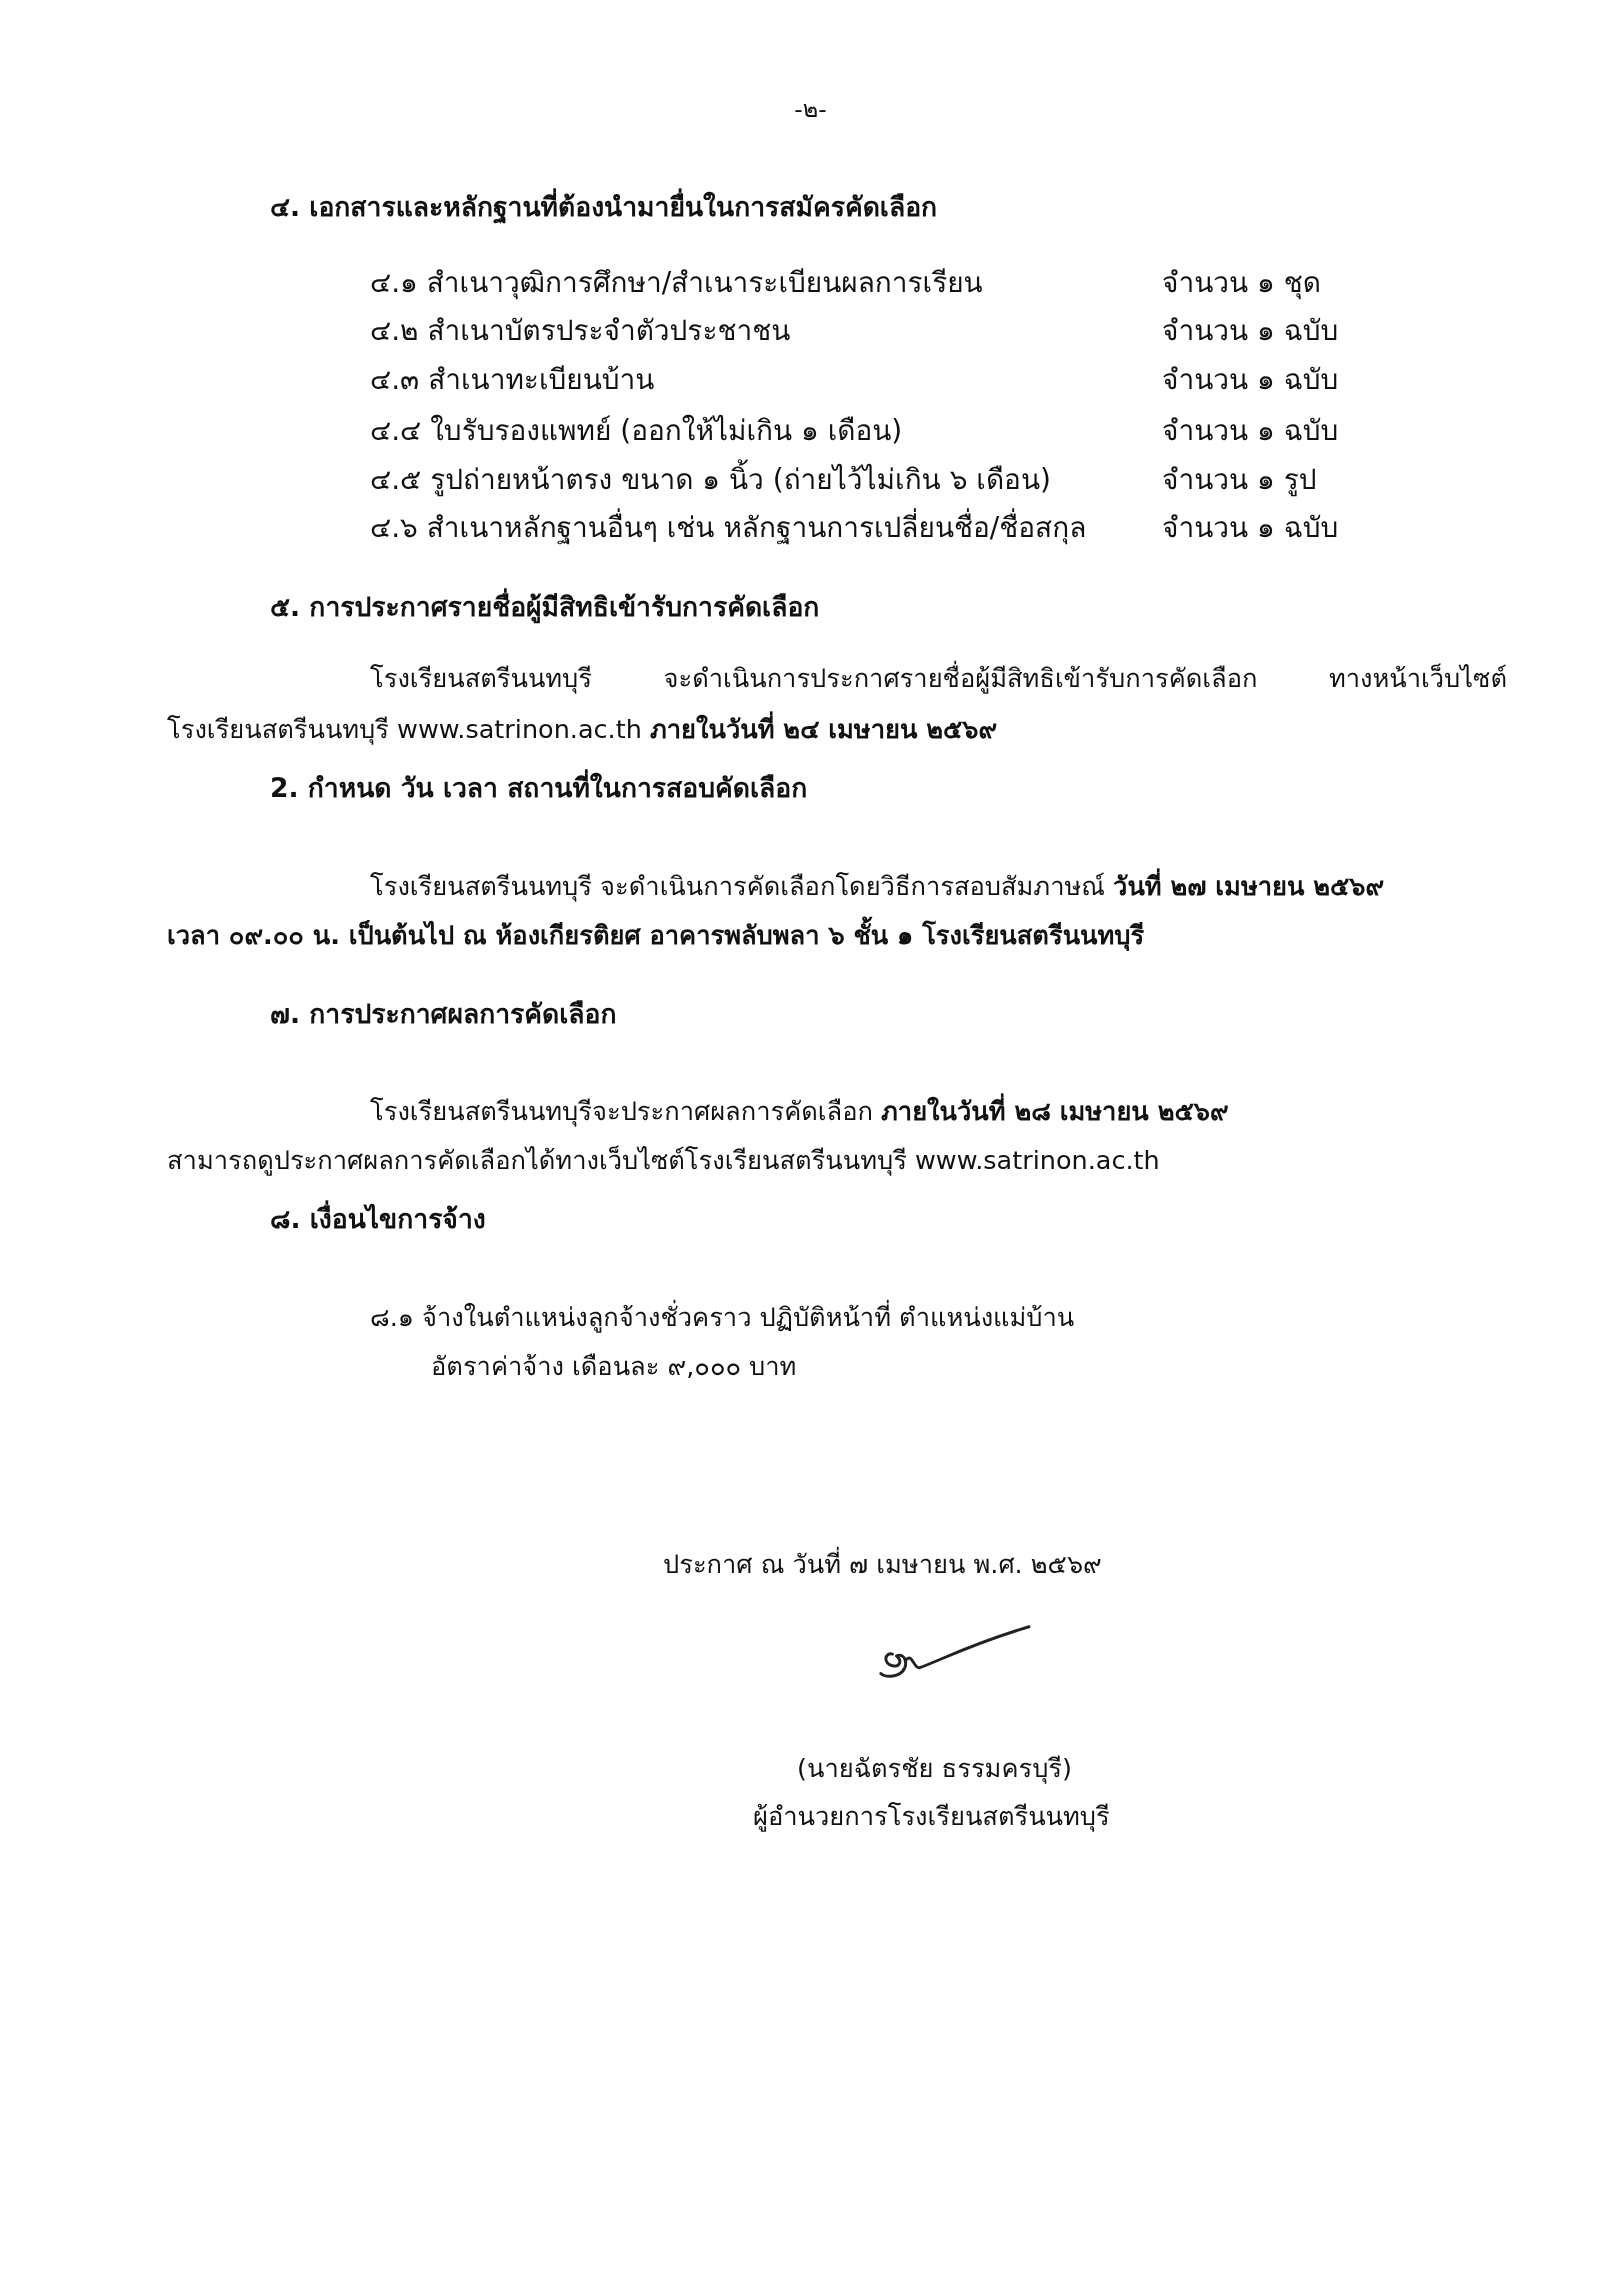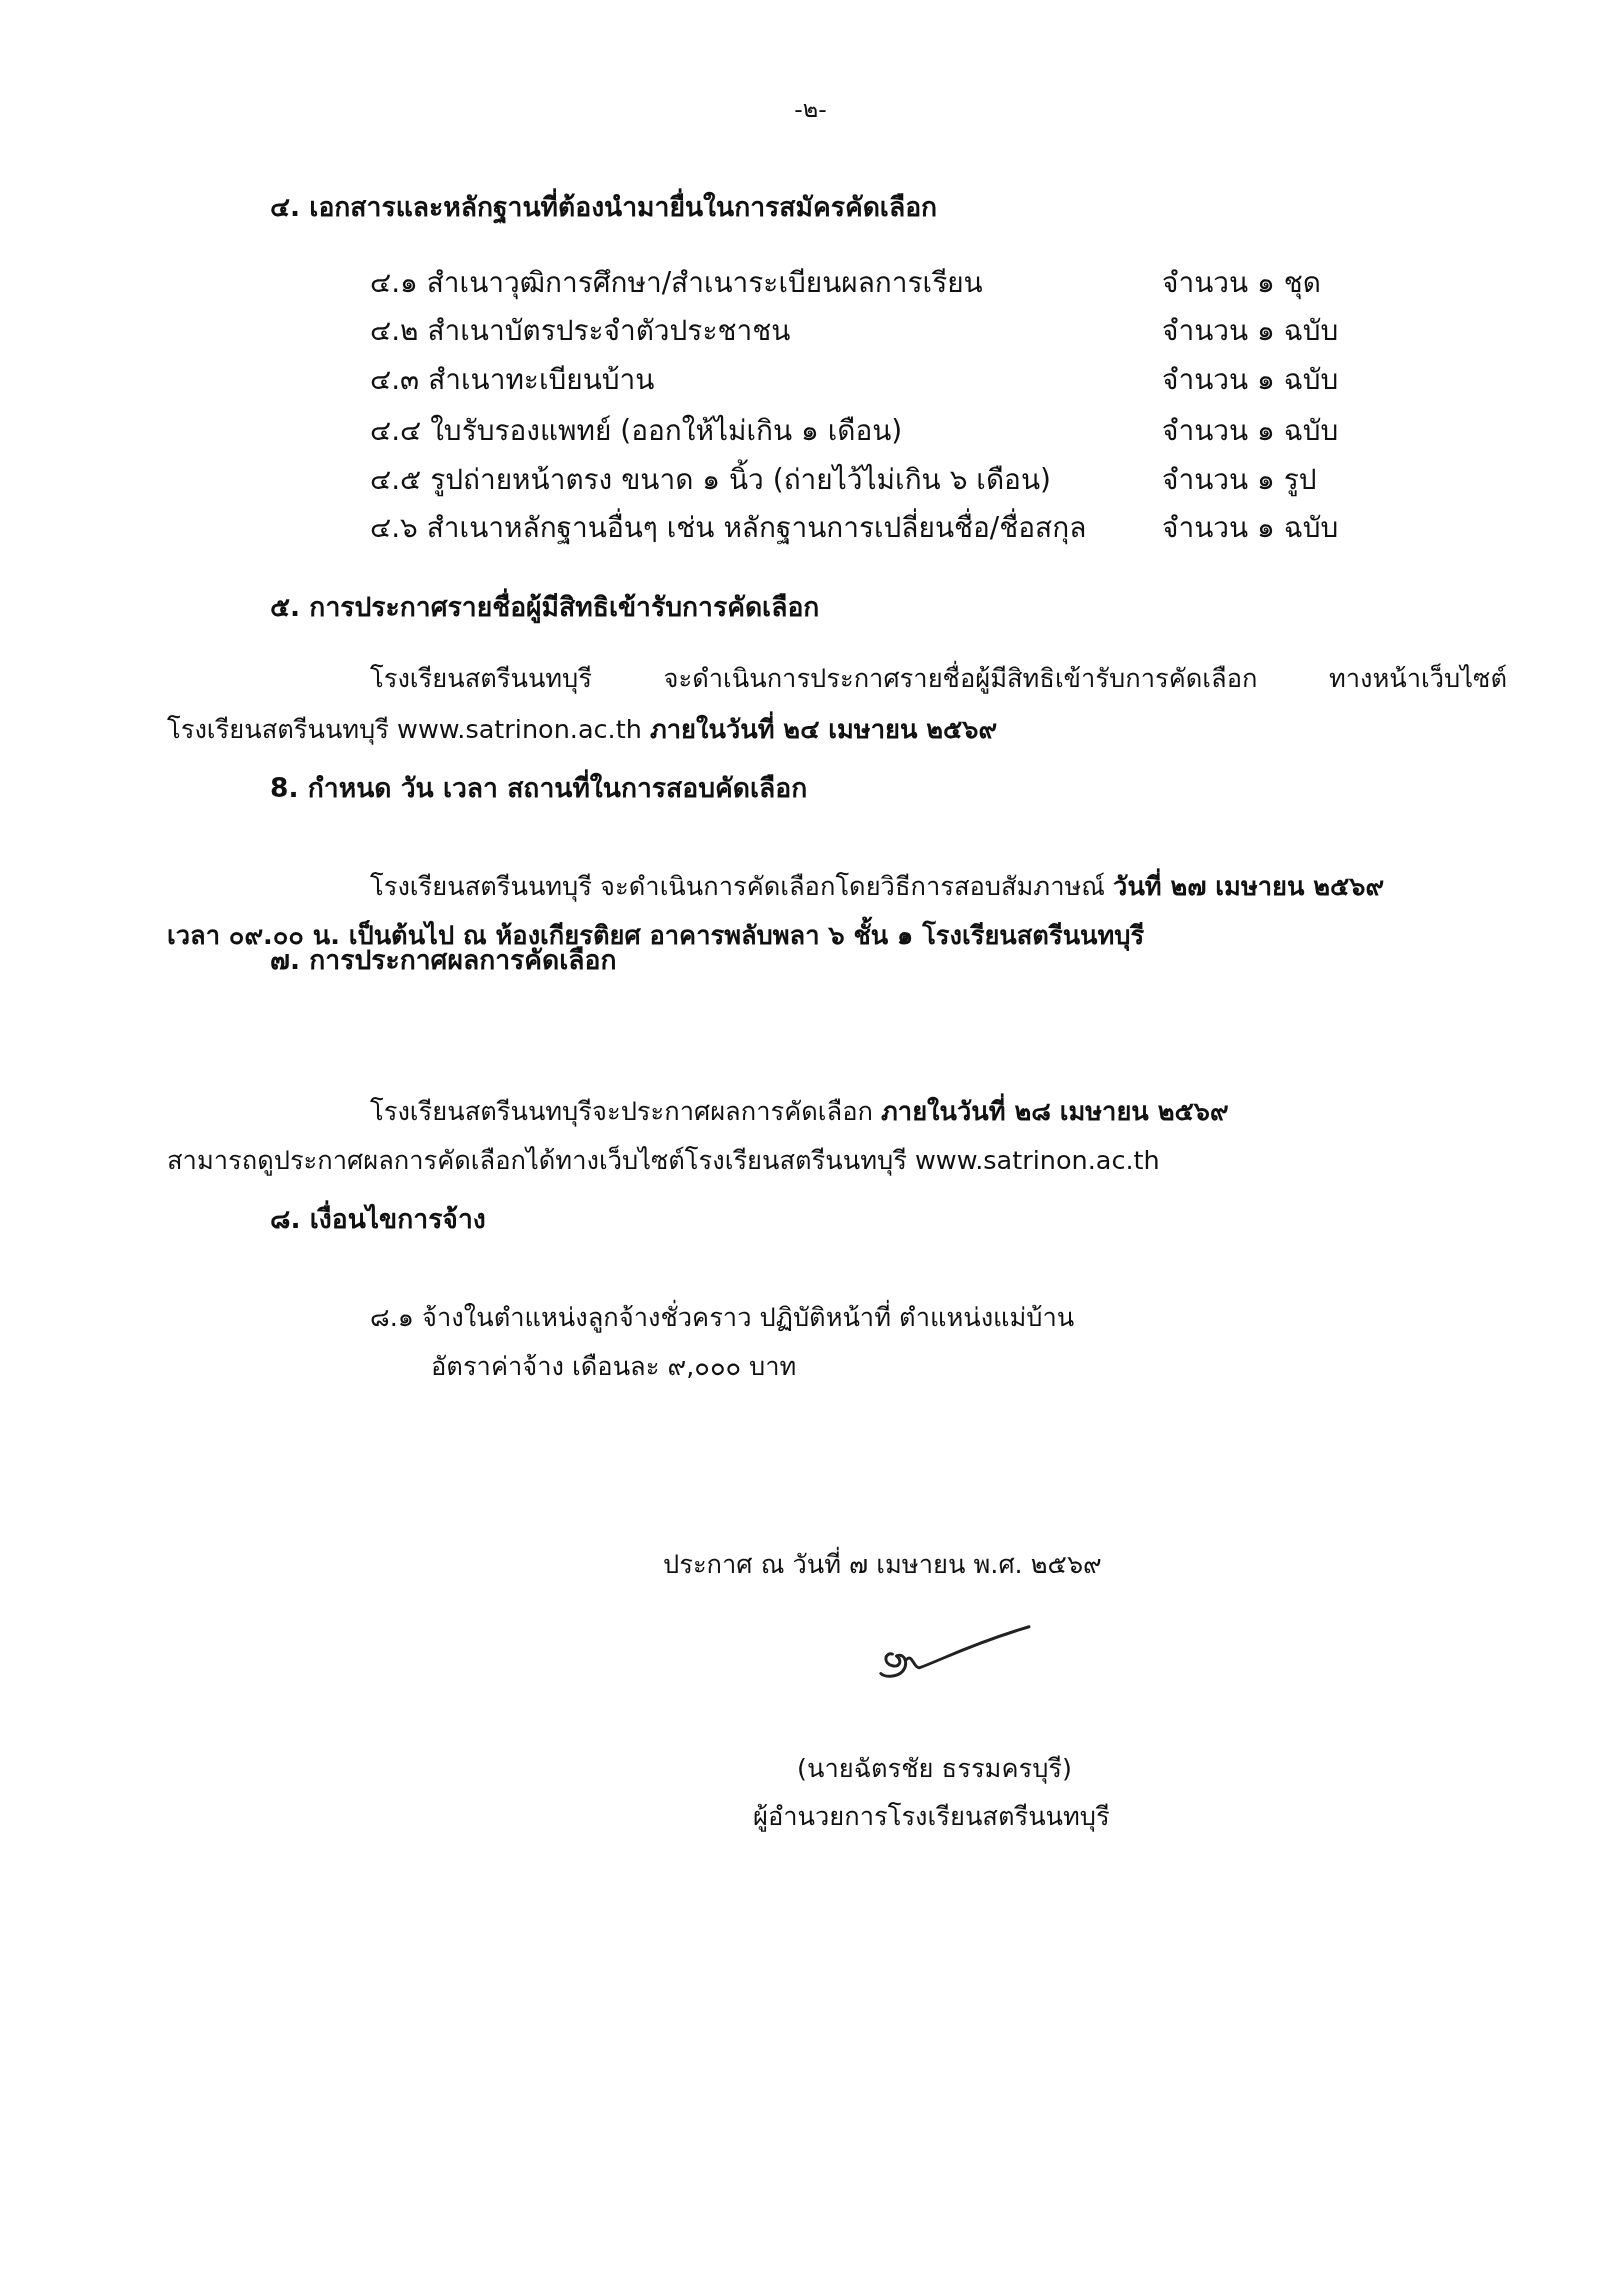--- a/index.html
+++ b/index.html
@@ -52,27 +52,27 @@
     <span class="qty">จำนวน  ๑  ฉบับ</span>
   </div>
 </div>
 
 <div class="abs heading" style="left:270px; top:586px;">๕.  การประกาศรายชื่อผู้มีสิทธิเข้ารับการคัดเลือก</div>
 <div class="abs body-text justify" style="left:370px; top:633px; width:1137px;">โรงเรียนสตรีนนทบุรี  จะดำเนินการประกาศรายชื่อผู้มีสิทธิเข้ารับการคัดเลือก  ทางหน้าเว็บไซต์</div>
 <div class="abs body-text" style="left:167px; top:684px;text-align:right;">
   <span>โรงเรียนสตรีนนทบุรี www.satrinon.ac.th </span><span class="bold">ภายในวันที่  ๒๔  เมษายน  ๒๕๖๙</span>
 </div>
 
-<div class="abs heading" style="left:270px; top:767px;">8.  กำหนด  วัน  เวลา  สถานที่ในการสอบคัดเลือก</div>
+<div class="abs heading" style="left:270px; top:767px;">2.  กำหนด  วัน  เวลา  สถานที่ในการสอบคัดเลือก</div>
 <div class="abs body-text" style="left:370px; top:841px;">
   <span>โรงเรียนสตรีนนทบุรี  จะดำเนินการคัดเลือกโดยวิธีการสอบสัมภาษณ์ </span><span class="bold">วันที่  ๒๗  เมษายน  ๒๕๖๙</span>
 </div>
 <div class="abs body-text bold" style="left:167px; top:890px;">เวลา  ๐๙.๐๐  น.  เป็นต้นไป  ณ  ห้องเกียรติยศ  อาคารพลับพลา  ๖  ชั้น  ๑  โรงเรียนสตรีนนทบุรี</div>
 
-<div class="abs heading" style="left:270px; top:939px;">๗.  การประกาศผลการคัดเลือก</div>
+<div class="abs heading" style="left:270px; top:993px;">๗.  การประกาศผลการคัดเลือก</div>
 <div class="abs body-text" style="left:370px; top:1066px;">
   <span>โรงเรียนสตรีนนทบุรีจะประกาศผลการคัดเลือก  </span><span class="bold">ภายในวันที่  ๒๘  เมษายน  ๒๕๖๙</span>
 </div>
 <div class="abs body-text" style="left:167px; top:1115px;">สามารถดูประกาศผลการคัดเลือกได้ทางเว็บไซต์โรงเรียนสตรีนนทบุรี  www.satrinon.ac.th</div>
 
 <div class="abs heading" style="left:270px; top:1198px;">๘.  เงื่อนไขการจ้าง</div>
 <div class="abs body-text" style="left:370px; top:1272px;">๘.๑  จ้างในตำแหน่งลูกจ้างชั่วคราว  ปฏิบัติหน้าที่  ตำแหน่งแม่บ้าน</div>
 <div class="abs body-text" style="left:431px; top:1321px;">อัตราค่าจ้าง  เดือนละ  ๙,๐๐๐  บาท</div>
 
 <div class="abs body-text" style="left:663px; top:1519px;">ประกาศ  ณ  วันที่  ๗  เมษายน  พ.ศ. ๒๕๖๙</div>

